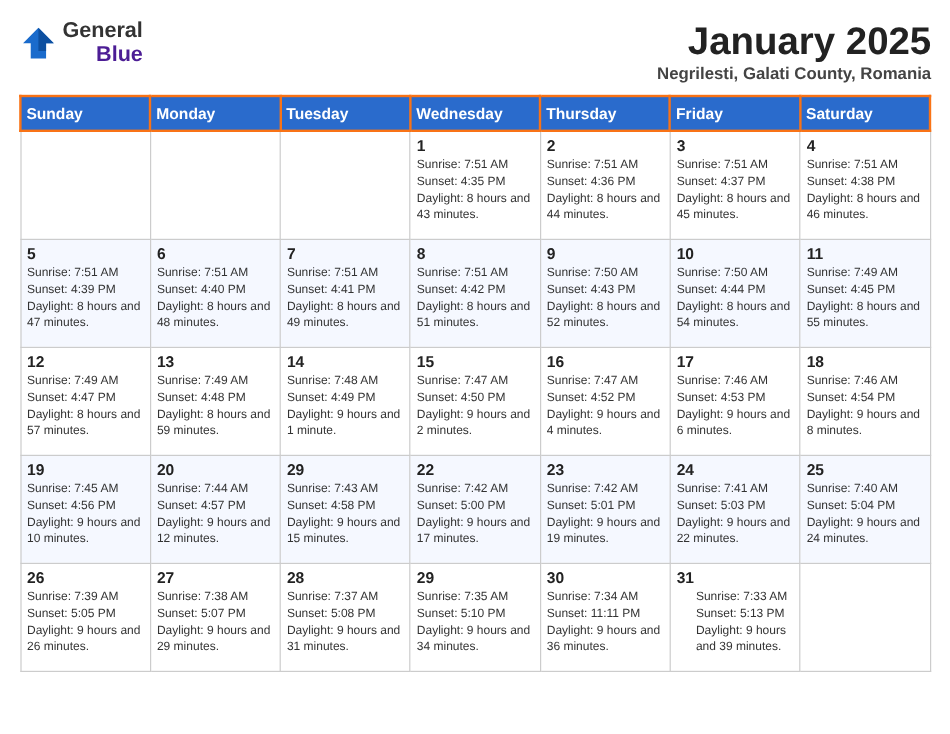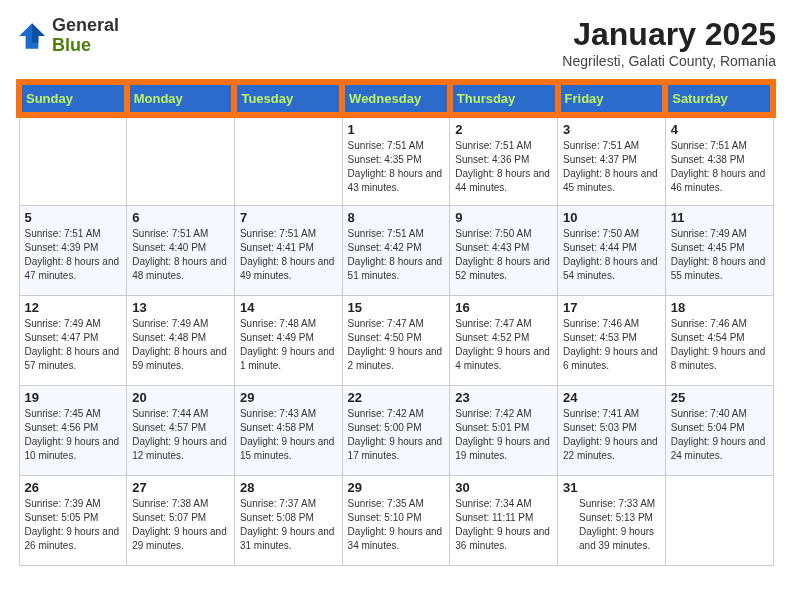--- a/index.html
+++ b/index.html
@@ -17,60 +17,62 @@
       margin-bottom: 10px;
     }
     .logo {
       display: flex;
       align-items: center;
     }
     .logo-text {
       display: flex;
       flex-direction: column;
       line-height: 1.1;
+      text-align: right;
     }
     .logo-general {
       font-size: 18px;
       font-weight: bold;
       color: #333;
     }
     .logo-blue {
       font-size: 18px;
       font-weight: bold;
-      color: #4d7c0f;
+      color: #4c1d95;
     }
     .logo-icon {
       width: 32px;
       height: 32px;
       margin-right: 4px;
     }
     .title-block {
       text-align: right;
     }
     .month-title {
       font-size: 32px;
       font-weight: bold;
       color: #222;
     }
     .location {
       font-size: 14px;
       color: #444;
+      font-weight: bold;
     }
     .calendar {
       width: 100%;
       border-collapse: collapse;
     }
     .calendar th {
       background: #2a6bcc;
-      color: #bef264;
+      color: #ffffff;
       font-size: 13px;
       font-weight: bold;
       padding: 6px 4px;
       text-align: left;
-      border: 6px solid #f97316;
+      border: 2px solid #f97316;
       margin-left: 44px;
     }
     .calendar td {
       border: 1px solid #ccc;
       vertical-align: top;
       padding: 4px 5px;
       font-size: 10.5px;
       color: #333;
       width: calc(100% / 7);
       height: 90px;

